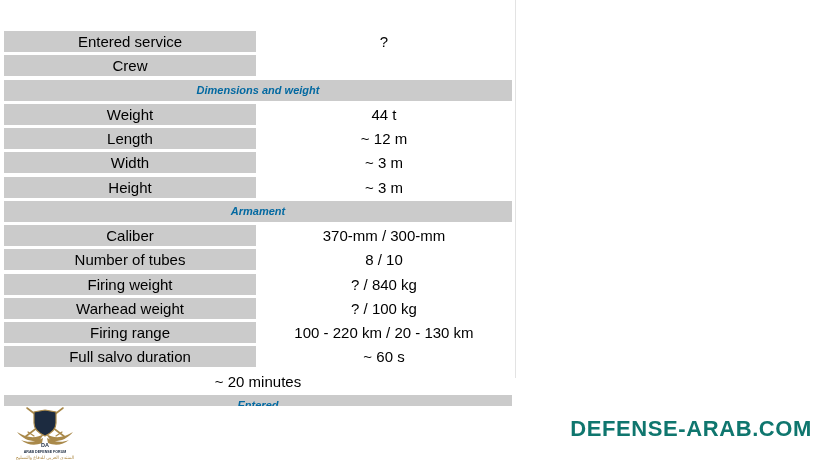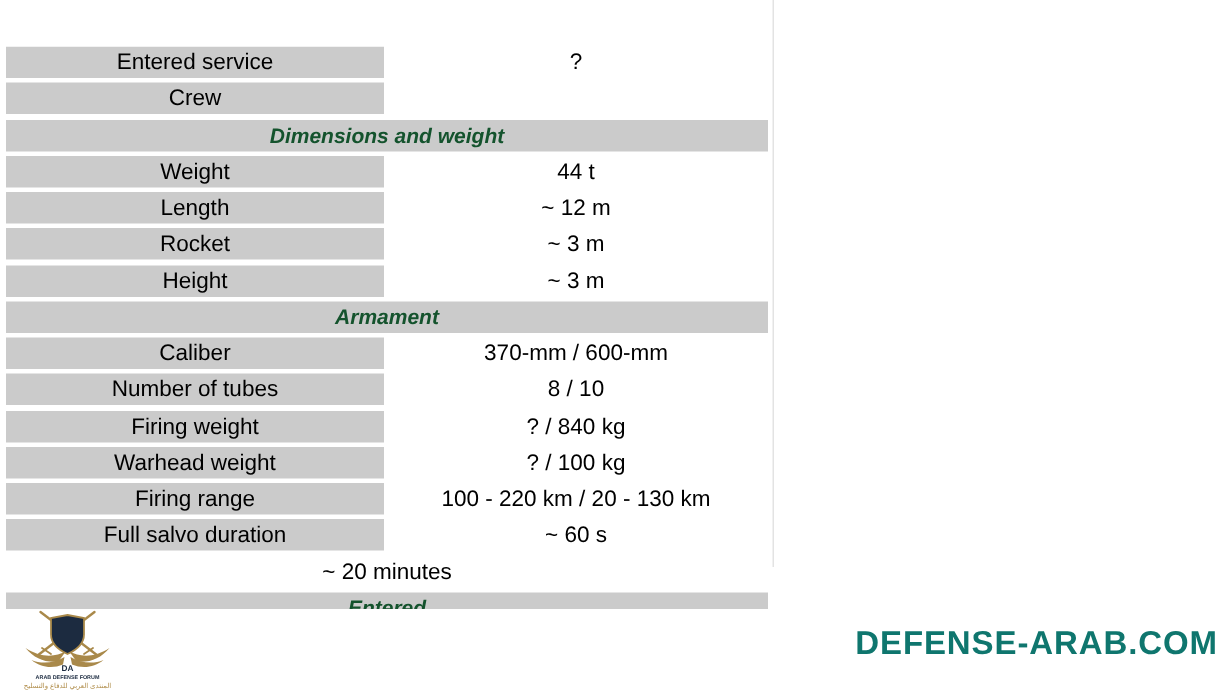--- a/index.html
+++ b/index.html
@@ -40,22 +40,22 @@
     background: #ffffff;
     color: #000;
     font-size: 15px;
     line-height: 21px;
     text-align: center;
     white-space: nowrap;
   }
   .section-row {
     display: block;
     background: #cbcbcb;
-    color: #14532d;
-    font-size: 14px;
+    color: #0369a1;
+    font-size: 11px;
     font-weight: bold;
     font-style: italic;
     line-height: 21px;
     text-align: center;
   }
 
   
   .v-divider {
     position: absolute;
     left: 515px; top: 0;
@@ -96,31 +96,31 @@
       <div class="row section-row">Dimensions and weight</div>
       <div class="row field-row">
         <div class="label-cell">Weight</div>
         <div class="value-cell">44 t</div>
       </div>
       <div class="row field-row">
         <div class="label-cell">Length</div>
         <div class="value-cell">~ 12 m</div>
       </div>
       <div class="row field-row">
-        <div class="label-cell">Rocket</div>
+        <div class="label-cell">Width</div>
         <div class="value-cell">~ 3 m</div>
       </div>
       <div class="row field-row">
         <div class="label-cell">Height</div>
         <div class="value-cell">~ 3 m</div>
       </div>
       <div class="row section-row">Armament</div>
       <div class="row field-row">
         <div class="label-cell">Caliber</div>
-        <div class="value-cell">370-mm / 600-mm</div>
+        <div class="value-cell">370-mm / 300-mm</div>
       </div>
       <div class="row field-row">
         <div class="label-cell">Number of tubes</div>
         <div class="value-cell">8 / 10</div>
       </div>
       <div class="row field-row">
         <div class="label-cell">Firing weight</div>
         <div class="value-cell">? / 840 kg</div>
       </div>
       <div class="row field-row">

